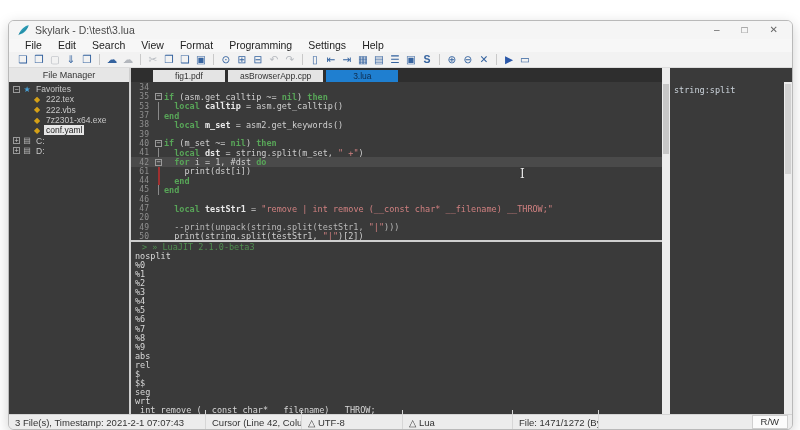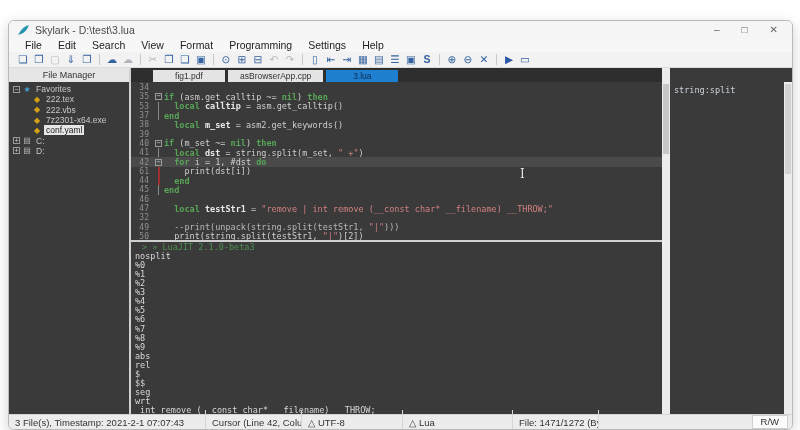--- a/index.html
+++ b/index.html
@@ -222,21 +222,21 @@
           <div class="crow"><span class="ln">38</span><span class="fold"></span><span class="code"><span class="td">  </span><span class="tk">local </span><span class="tb">m_set</span><span class="td"> = </span><span class="ti">asm2.get_keywords()</span></span></div>
           <div class="crow"><span class="ln">39</span><span class="fold"></span><span class="code"></span></div>
           <div class="crow"><span class="ln">40</span><span class="fold"><span class="foldbox">−</span></span><span class="code"><span class="tk">if </span><span class="td">(</span><span class="ti">m_set</span><span class="td"> ~= </span><span class="tk">nil</span><span class="td">) </span><span class="tk">then</span></span></div>
           <div class="crow"><span class="ln">41</span><span class="fold"><span class="fguide"></span></span><span class="code"><span class="td">  </span><span class="tk">local </span><span class="tb">dst</span><span class="td"> = </span><span class="ti">string.split(m_set, </span><span class="ts">" +"</span><span class="td">)</span></span></div>
           <div class="crow cur"><span class="ln">42</span><span class="fold"><span class="foldbox">−</span></span><span class="code"><span class="td">  </span><span class="tk">for </span><span class="ti">i</span><span class="td"> = 1, </span><span class="td">#</span><span class="ti">dst</span><span class="tk"> do</span></span></div>
           <div class="crow"><span class="ln">61</span><span class="fold"><span class="fguide red"></span></span><span class="code"><span class="td">    </span><span class="ti">print(dst[i])</span></span></div>
           <div class="crow"><span class="ln">44</span><span class="fold"><span class="fguide red"></span></span><span class="code"><span class="td">  </span><span class="tk">end</span></span></div>
           <div class="crow"><span class="ln">45</span><span class="fold"><span class="fguide"></span></span><span class="code"><span class="tk">end</span></span></div>
           <div class="crow"><span class="ln">46</span><span class="fold"></span><span class="code"></span></div>
           <div class="crow"><span class="ln">47</span><span class="fold"></span><span class="code"><span class="td">  </span><span class="tk">local </span><span class="tb">testStr1</span><span class="td"> = </span><span class="ts">"remove | int remove (__const char* __filename) __THROW;"</span></span></div>
-          <div class="crow"><span class="ln">32</span><span class="fold"></span><span class="code"></span></div>
+          <div class="crow"><span class="ln">20</span><span class="fold"></span><span class="code"></span></div>
           <div class="crow"><span class="ln">49</span><span class="fold"></span><span class="code"><span class="td">  </span><span class="tc">--print(unpack(string.split(testStr1, </span><span class="ts">"|"</span><span class="tc">)))</span></span></div>
           <div class="crow"><span class="ln">50</span><span class="fold"></span><span class="code"><span class="td">  </span><span class="ti">print(string.split(testStr1, </span><span class="ts">"|"</span><span class="td">)[2])</span></span></div>
         </div>
       <div class="hsplit"></div>
       <div class="console" id="console">
           <div class="cline g">&gt; » LuaJIT 2.1.0-beta3</div>
           <div class="cline">nosplit</div>
           <div class="cline">%0</div>
           <div class="cline">%1</div>
           <div class="cline">%2</div>

